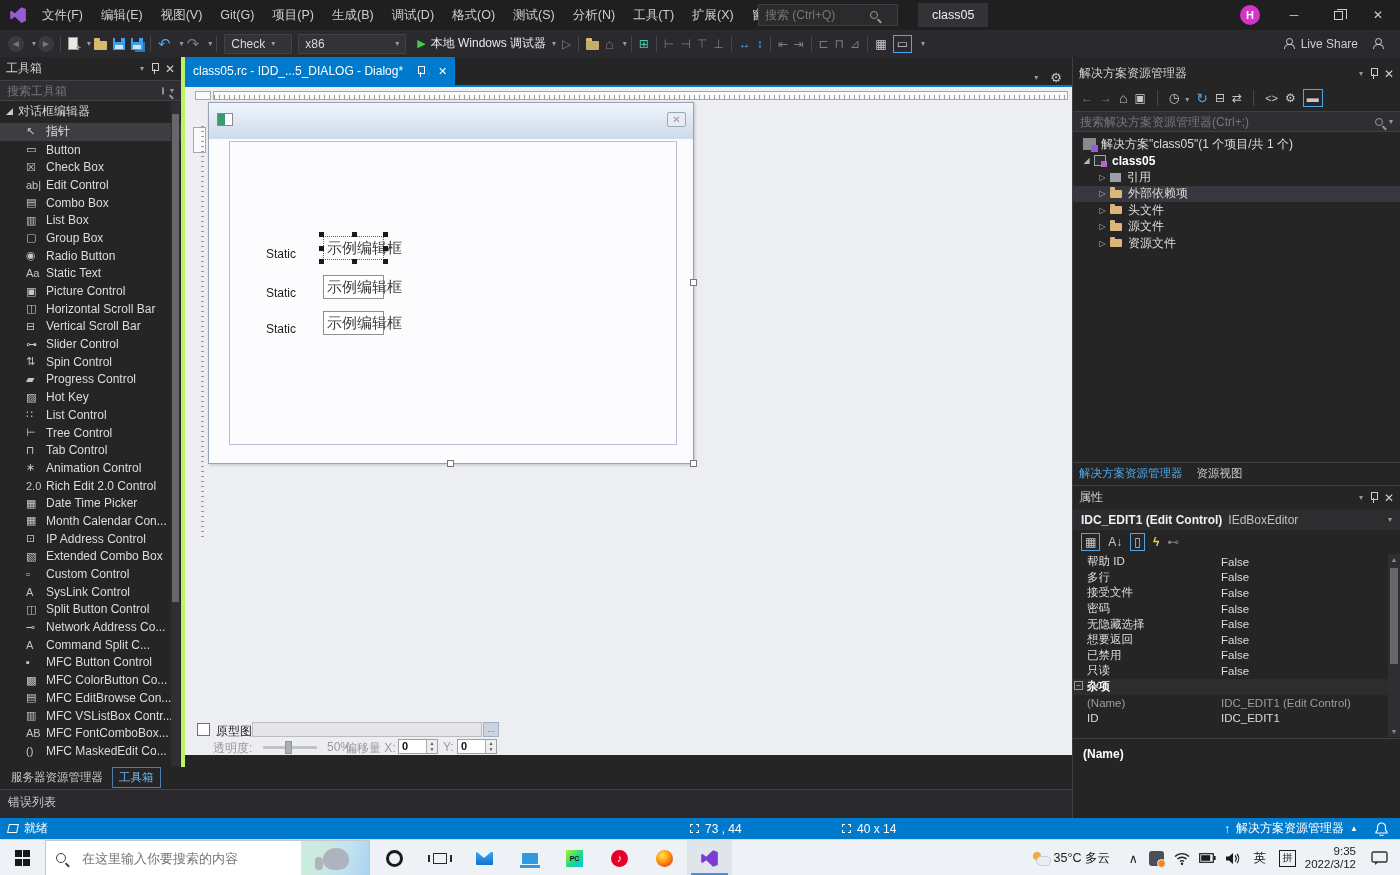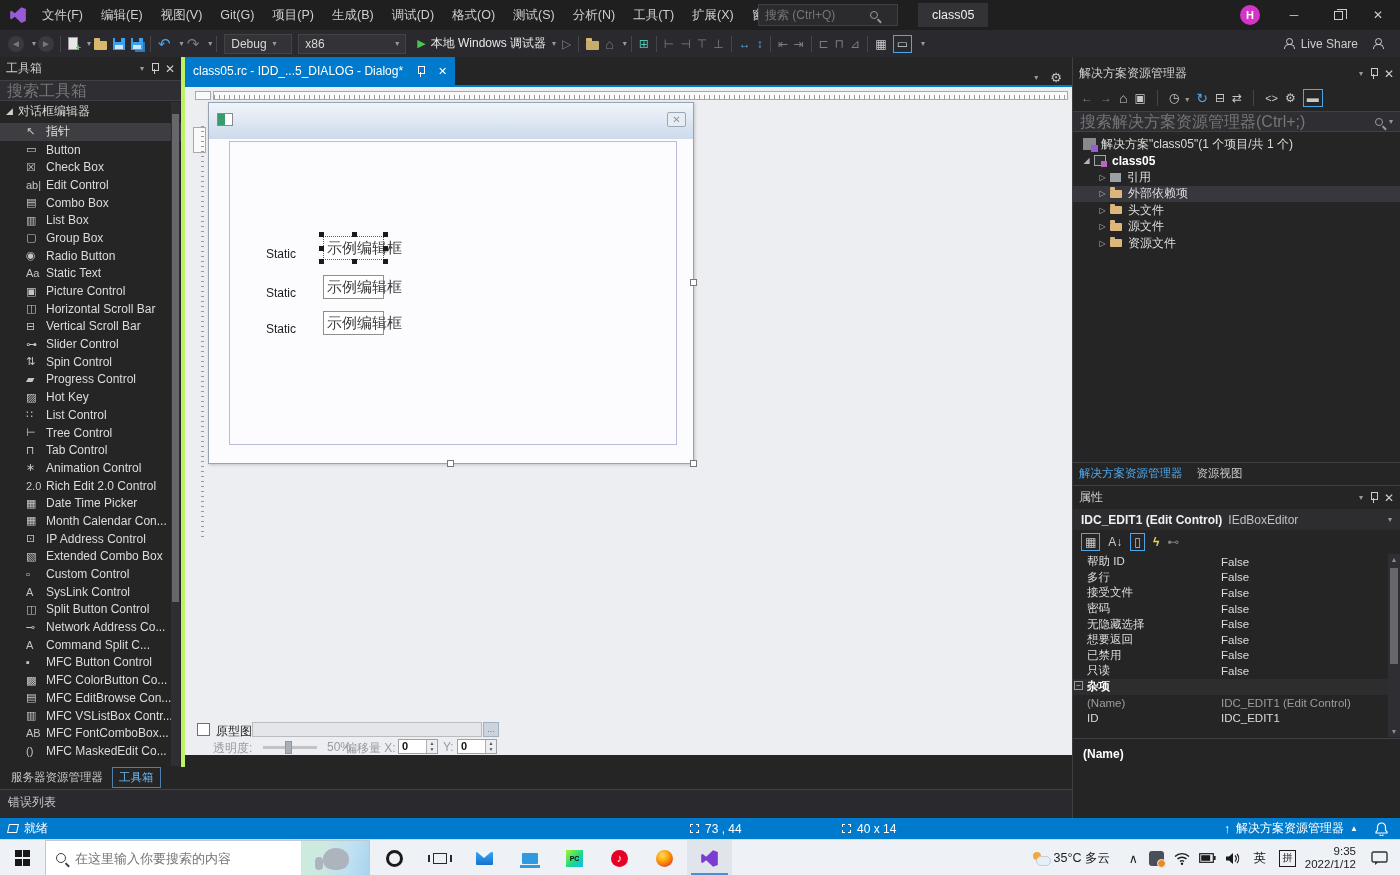--- a/index.html
+++ b/index.html
@@ -46,21 +46,21 @@
   .person::after{content:"";position:absolute;left:1px;bottom:0;width:9px;height:4px;border:1.2px solid #ccc;border-bottom:0;border-radius:5px 5px 0 0}
 
   
   #toolbox{position:absolute;left:0;top:57px;width:185px;height:732px;background:#252526;border-right:4px solid #bef264}
   .pane-head{height:23px;display:flex;align-items:center;padding:0 6px;color:#cfcfcf}
   .pane-head .t{flex:1;font-size:12px}
   .pin{width:9px;height:11px;position:relative;display:inline-block;margin:0 6px}
   .pin::before{content:"";position:absolute;left:2px;top:0;width:5px;height:6px;border:1.2px solid #ccc}
   .pin::after{content:"";position:absolute;left:4px;top:6px;width:1.2px;height:5px;background:#ccc}
   .srch{height:21px;margin:0 0 0 0;background:#2f2f33;border-top:1px solid #3f3f46;border-bottom:1px solid #3f3f46;display:flex;align-items:center;padding:0 7px;color:#7f7f7f}
-  .srch input{flex:1;background:transparent;border:0;outline:0;color:#ef4444;font-size:16px;font-family:inherit}
+  .srch input{flex:1;background:transparent;border:0;outline:0;color:#ef4444;font-size:12px;font-family:inherit}
   .grouprow{height:20px;display:flex;align-items:center;padding:0 6px;color:#d6d6d6}
   .grouprow .ex{font-size:9px;margin-right:5px;color:#cfcfcf}
   #tb-list{position:absolute;left:0;top:66px;bottom:22px;right:0;overflow:hidden}
   .tb-item{height:17.7px;display:flex;align-items:center;padding-left:26px;color:#dcdcdc;font-size:12px;white-space:nowrap}
   .tb-item .g{width:20px;color:#c5c5c5;font-size:11px;font-style:normal;flex:0 0 auto}
   .tb-item.selected{background:#3e3e42}
   #tb-scroll{position:absolute;right:1px;top:45px;bottom:23px;width:9px;background:#2f2f33}
   #tb-thumb{position:absolute;left:1px;top:12px;width:7px;height:488px;background:#66666b}
   #tb-tabs{position:absolute;left:0;bottom:0;height:22px;width:185px;display:flex;align-items:flex-start;background:#252526;padding-left:4px;gap:2px}
   .btab{padding:3px 7px;font-size:11.5px;color:#c8c8c8;white-space:nowrap}
@@ -154,21 +154,21 @@
   #statusbar{position:absolute;left:0;top:818px;width:1400px;height:21px;background:#007acc;color:#fff;font-size:12px}
   #statusbar .grp{position:absolute;top:0;height:21px;display:flex;align-items:center;gap:6px}
   .dash-sq{width:9px;height:9px;border:1px dashed #fff;display:inline-block}
   .skew-sq{width:10px;height:9px;border:1px solid #fff;transform:skewX(-12deg);display:inline-block}
 
   
   #taskbar{position:absolute;left:0;top:839px;width:1400px;height:36px;background:#eef1f6;border-top:1px solid #d5d9df;color:#1b1b1b}
   #start{position:absolute;left:0;top:0;width:45px;height:36px;display:flex;align-items:center;justify-content:center}
   .winlogo{display:grid;grid-template-columns:7px 7px;grid-template-rows:7px 7px;gap:1.5px}
   .winlogo span{background:#15171a}
-  #tsearch{position:absolute;left:45px;top:0;width:325px;height:36px;background:#fff;border:1px solid #c3c7cf;display:flex;align-items:center;padding-left:10px;gap:9px}
+  #tsearch{position:absolute;left:45px;top:0;width:325px;height:36px;background:#fff;border:1px solid #c3c7cf;display:flex;align-items:center;padding-left:10px;gap:16px}
   #tsearch .mag{border-color:#3c4043;width:10px;height:10px}
   #tsearch .mag::after{background:#3c4043;left:8px;top:10px}
   #tsearch input{flex:1;border:0;outline:0;font-size:13px;color:#5f6368;font-family:inherit;background:transparent}
   #tsearch .art{width:68px;height:34px;background:linear-gradient(105deg,#cdeadf 0 30%,#bfe0f2 70%,#a9d3ee);position:relative;flex:0 0 auto}
   #tsearch .art::before{content:"";position:absolute;left:22px;top:7px;width:26px;height:22px;background:#aeb4bd;border-radius:50% 50% 42% 42%}
   #tsearch .art::after{content:"";position:absolute;left:14px;top:16px;width:8px;height:13px;background:#aeb4bd;border-radius:4px}
   .tk{position:absolute;top:0;width:45px;height:36px;display:flex;align-items:center;justify-content:center}
   .opera{width:17px;height:17px;border:3.5px solid #1b1b1b;border-radius:50%}
   .tview{width:14px;height:11px;border:1.6px solid #2a2a2a;position:relative}
   .tview::before,.tview::after{content:"";position:absolute;top:1px;width:2px;height:7px;background:#2a2a2a}
@@ -246,21 +246,21 @@
   <span class="tbtn">
       <span class="floppy floppy2"></span>
     </span>
   <span class="sep"></span>
   <span class="tbtn blue" style="font-size:15px">↶</span>
   <span class="caret">▾</span>
   <span class="tbtn gray" style="font-size:15px">↷</span>
   <span class="caret">▾</span>
   <span class="sep"></span>
   <span class="ddbox" style="width:68px">
-      <span>Debug</span>
+      <span>Check</span>
       <span class="caret">▾</span>
     </span>
   <span class="ddbox" style="width:108px">
       <span>x86</span>
       <span class="caret" style="margin-left:auto">▾</span>
     </span>
   <span class="tbtn" style="margin-left:8px">
     <span class="play">▶</span>
     <span style="color:#e8e8e8">本地 Windows 调试器</span>
     <span class="caret">▾</span>
@@ -856,21 +856,21 @@
   </div>
   <div class="tray" style="right:134px">
       <span>英</span>
     </div>
   <div class="tray" style="right:104px">
       <span class="pinbox">拼</span>
     </div>
   <div class="tray" style="right:44px">
     <div class="clockblk">
       <div>9:35</div>
-      <div>2022/1/12</div>
+      <div>2022/3/12</div>
     </div>
   </div>
   <div class="tray" style="right:12px">
     <svg width="17" height="15" viewBox="0 0 17 15">
         <rect x="1" y="1" width="15" height="10" rx="1.5" fill="none" stroke="#333" stroke-width="1.4"></rect>
         <path d="M4 11v3l3.5-3z" fill="#333"></path>
       </svg>
   </div>
 </div>
 

